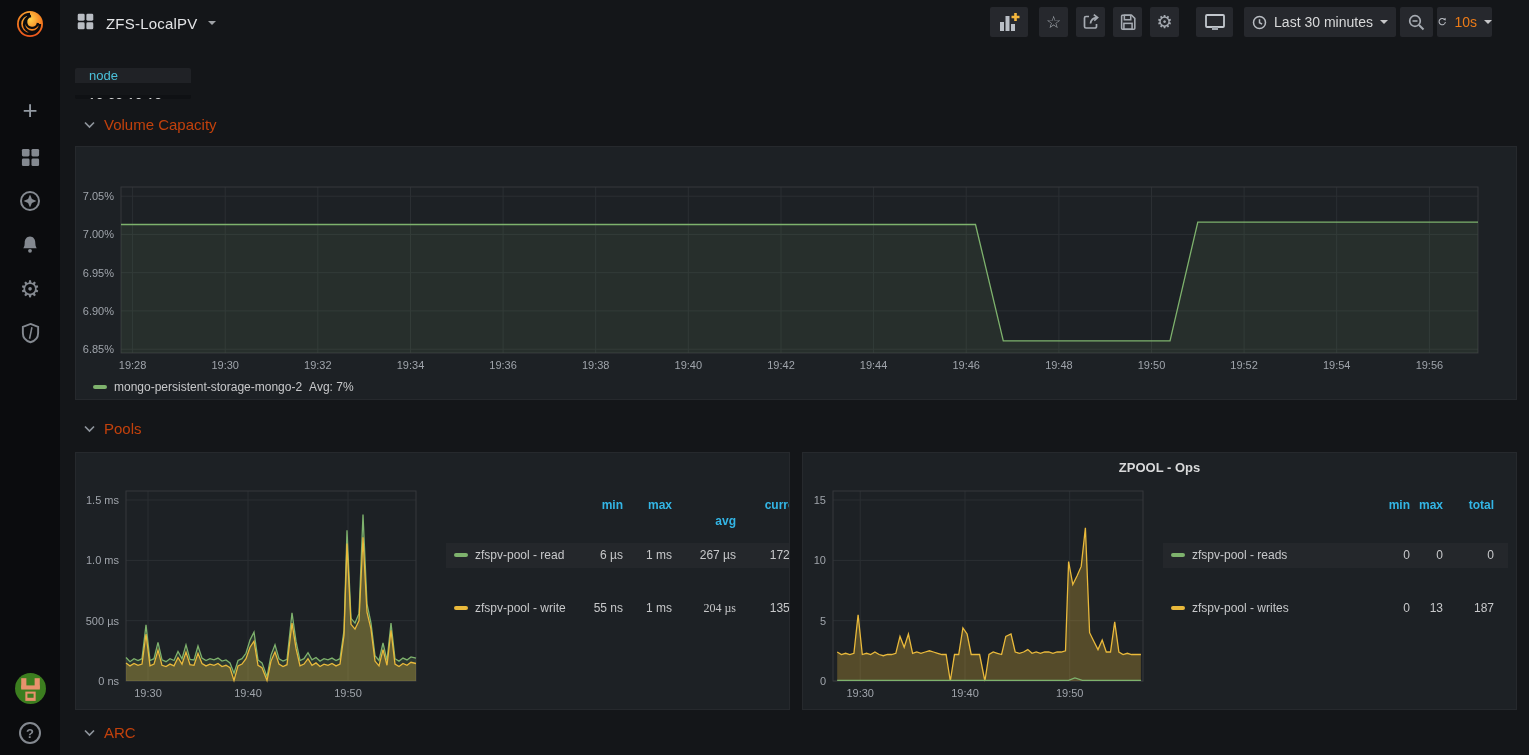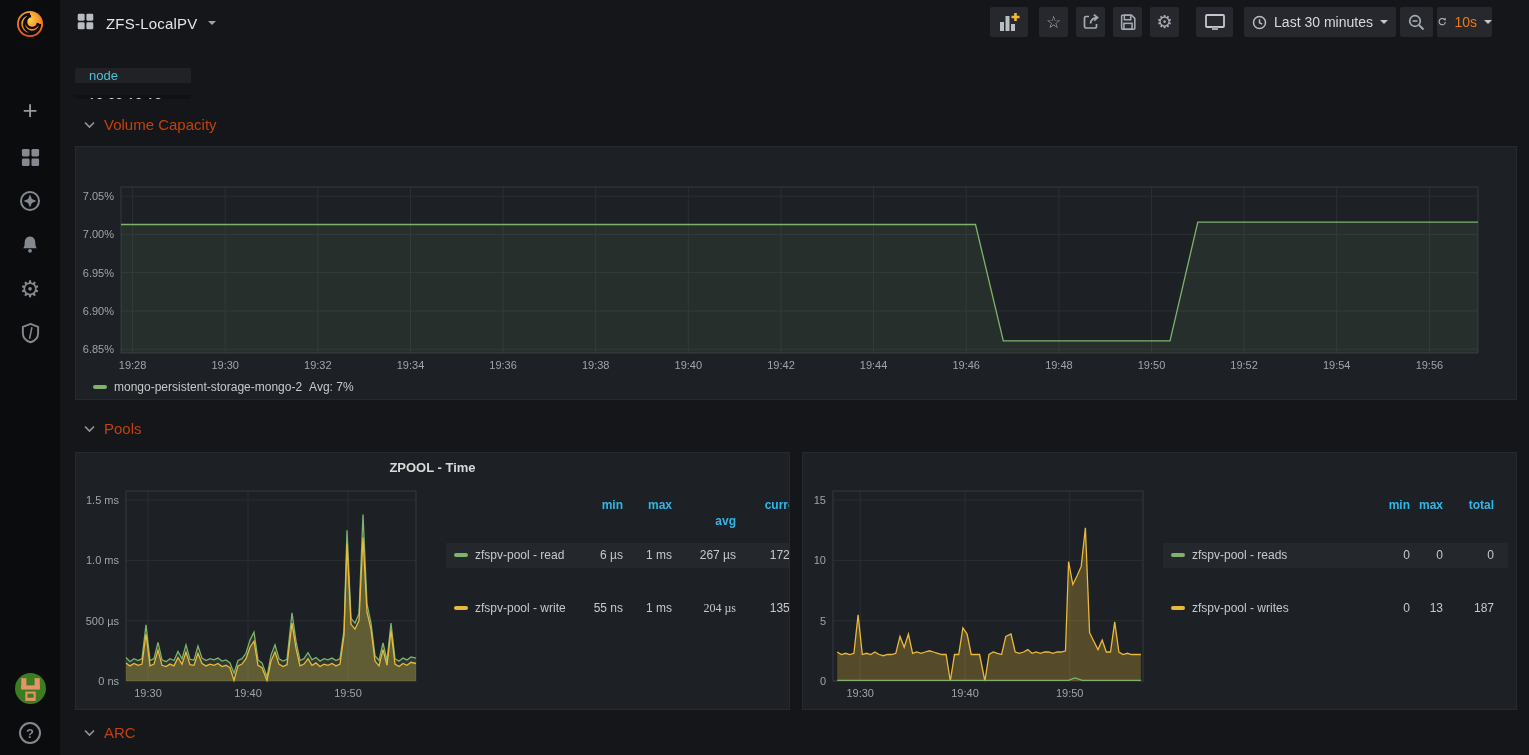--- a/index.html
+++ b/index.html
@@ -273,21 +273,20 @@
       <text class="tick" text-anchor="middle" x="1353.4" y="222">19:56</text>
     </svg>
   <div class="us-legend">
     <span class="swatch" style="background: rgb(126, 178, 109);"></span>
     <span>mongo-persistent-storage-mongo-2</span>
     <span>Avg: 7%</span>
   </div>
 </div>
 
 <div class="panel" style="left:75px;top:452px;width:715px;height:258px;">
-  <div class="panel-title">ZPOOL - Time</div>
   <svg class="chart" width="715" height="258">
       <line class="grid" x1="50" x2="340" y1="228.0" y2="228.0"></line>
       <line class="grid" x1="50" x2="340" y1="167.7" y2="167.7"></line>
       <line class="grid" x1="50" x2="340" y1="107.4" y2="107.4"></line>
       <line class="grid" x1="50" x2="340" y1="47.0" y2="47.0"></line>
       <line class="grid" x1="72.0" x2="72.0" y1="38" y2="228"></line>
       <line class="grid" x1="172.0" x2="172.0" y1="38" y2="228"></line>
       <line class="grid" x1="272.0" x2="272.0" y1="38" y2="228"></line>
       <rect class="plot-border" x="50" y="38" width="290" height="190"></rect>
       <polygon fill="rgba(126,178,109,0.16)" stroke="none" points="50.0,228 50.0,204.5 54.0,208.7 58.0,205.7 62.0,207.5 66.0,205.7 70.0,171.9 74.0,207.5 78.0,205.7 82.0,189.4 86.0,206.9 90.0,208.7 94.0,205.7 98.0,207.5 102.0,198.4 106.0,205.7 110.0,191.8 114.0,206.3 118.0,206.9 122.0,193.0 126.0,205.1 130.0,207.5 134.0,205.7 138.0,206.9 142.0,205.1 146.0,208.1 150.0,206.9 154.0,209.9 158.0,220.2 162.0,207.5 166.0,205.7 170.0,200.3 174.0,187.0 178.0,179.1 182.0,206.9 186.0,209.9 191.0,223.8 195.0,202.1 199.0,191.8 203.0,205.7 207.0,208.1 211.0,206.3 216.0,159.8 220.0,188.2 224.0,207.5 228.0,205.7 232.0,199.7 236.0,206.9 240.0,204.5 244.0,208.1 248.0,205.7 252.0,206.9 256.0,205.1 260.0,207.5 264.0,205.7 268.0,177.3 271.0,77.2 275.0,165.3 279.0,170.1 283.0,160.4 287.0,61.5 291.0,150.8 295.0,170.1 299.0,202.7 303.0,207.5 307.0,190.0 311.0,207.5 315.0,170.1 319.0,205.7 323.0,208.1 327.0,205.1 331.0,206.9 335.0,203.9 340.0,205.1 340.0,228"></polygon>
@@ -322,20 +321,21 @@
       <span class="lg-name">zfspv-pool - write</span>
       <span class="lg-v" style="right:183px;">55 ns</span>
       <span class="lg-v" style="right:134px;">1 ms</span>
       <span class="lg-v" style="right:70px;font-family:Liberation Serif, serif;">204 µs</span>
       <span class="lg-v" style="right:0;">135 µs</span>
     </div>
   </div>
 </div>
 
 <div class="panel" style="left:802px;top:452px;width:715px;height:258px;">
+  <div class="panel-title">ZPOOL - Ops</div>
   <svg class="chart" width="715" height="258">
       <line class="grid" x1="30" x2="340" y1="228.0" y2="228.0"></line>
       <line class="grid" x1="30" x2="340" y1="167.7" y2="167.7"></line>
       <line class="grid" x1="30" x2="340" y1="107.4" y2="107.4"></line>
       <line class="grid" x1="30" x2="340" y1="47.0" y2="47.0"></line>
       <line class="grid" x1="57.2" x2="57.2" y1="38" y2="228"></line>
       <line class="grid" x1="162.0" x2="162.0" y1="38" y2="228"></line>
       <line class="grid" x1="266.7" x2="266.7" y1="38" y2="228"></line>
       <rect class="plot-border" x="30" y="38" width="310" height="190"></rect>
       <polygon fill="rgba(234,185,57,0.28)" stroke="none" points="34.2,228 34.2,199.0 38.4,201.5 42.6,200.3 46.8,201.5 50.9,200.3 55.1,161.7 59.3,201.5 63.5,200.3 67.7,201.5 71.9,199.0 76.1,201.5 80.3,202.7 84.5,201.5 88.6,201.5 92.8,200.3 97.0,183.4 101.2,194.2 105.4,181.0 109.6,200.3 113.8,199.0 118.0,200.3 122.2,199.0 126.4,197.8 130.5,199.0 134.7,200.3 138.9,201.5 143.1,201.5 147.3,228.0 151.5,201.5 155.7,201.5 159.9,174.9 164.1,181.0 168.2,201.5 172.4,201.5 176.6,201.5 181.9,228.0 186.0,201.5 190.2,199.0 194.4,200.3 198.6,201.5 202.8,183.4 208.0,181.0 212.2,199.0 216.4,200.3 220.6,199.0 224.8,196.6 229.0,200.3 233.2,199.0 237.4,200.3 241.6,199.0 245.7,199.0 249.9,200.3 254.1,199.0 258.3,199.0 262.5,197.8 265.6,108.6 269.8,131.5 274.0,123.0 278.2,113.4 282.4,74.8 286.6,179.7 290.8,188.2 295.0,196.6 299.2,187.0 303.3,199.0 307.5,199.0 311.7,168.9 315.9,199.0 320.1,201.5 324.3,200.3 328.5,201.5 332.7,201.5 337.9,201.5 337.9,228"></polygon>

